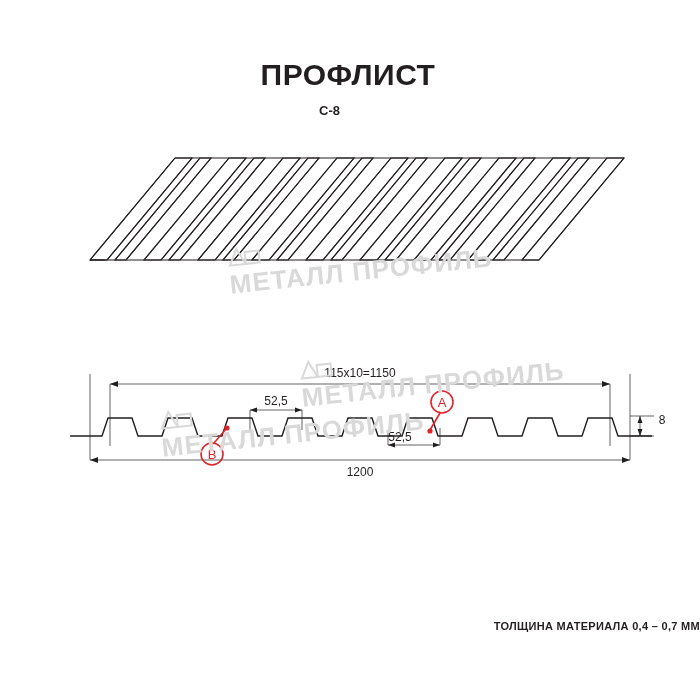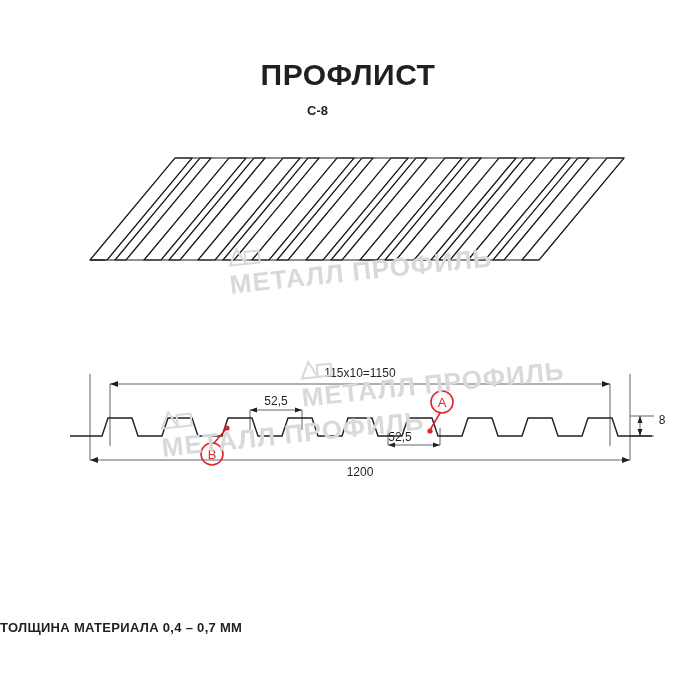--- a/index.html
+++ b/index.html
@@ -27,21 +27,21 @@
     width: 696px;
     text-align: center;
     font-size: 30px;
     font-weight: bold;
     letter-spacing: 0.5px;
     color: #231f20;
   }
   .subtitle {
     position: absolute;
     top: 103px;
-    left: 0;
+    left: 12px;
     width: 635px;
     text-align: center;
     font-size: 13px;
     font-weight: bold;
     color: #231f20;
   }
   .iso-wrap {
     position: absolute;
     top: 140px;
     left: 60px;
@@ -53,22 +53,22 @@
     top: 350px;
     left: 40px;
     width: 640px;
     height: 140px;
   }
   .footnote {
     position: absolute;
     top: 620px;
     left: 0;
     width: 700px;
-    text-align: left;
-    font-size: 13px;
+    text-align: right;
+    font-size: 11px;
     font-weight: bold;
     letter-spacing: 0.3px;
     color: #231f20;
   }
   .wm {
     position: absolute;
     pointer-events: none;
     color: #d9d9d9;
     font-weight: bold;
     font-size: 26px;

